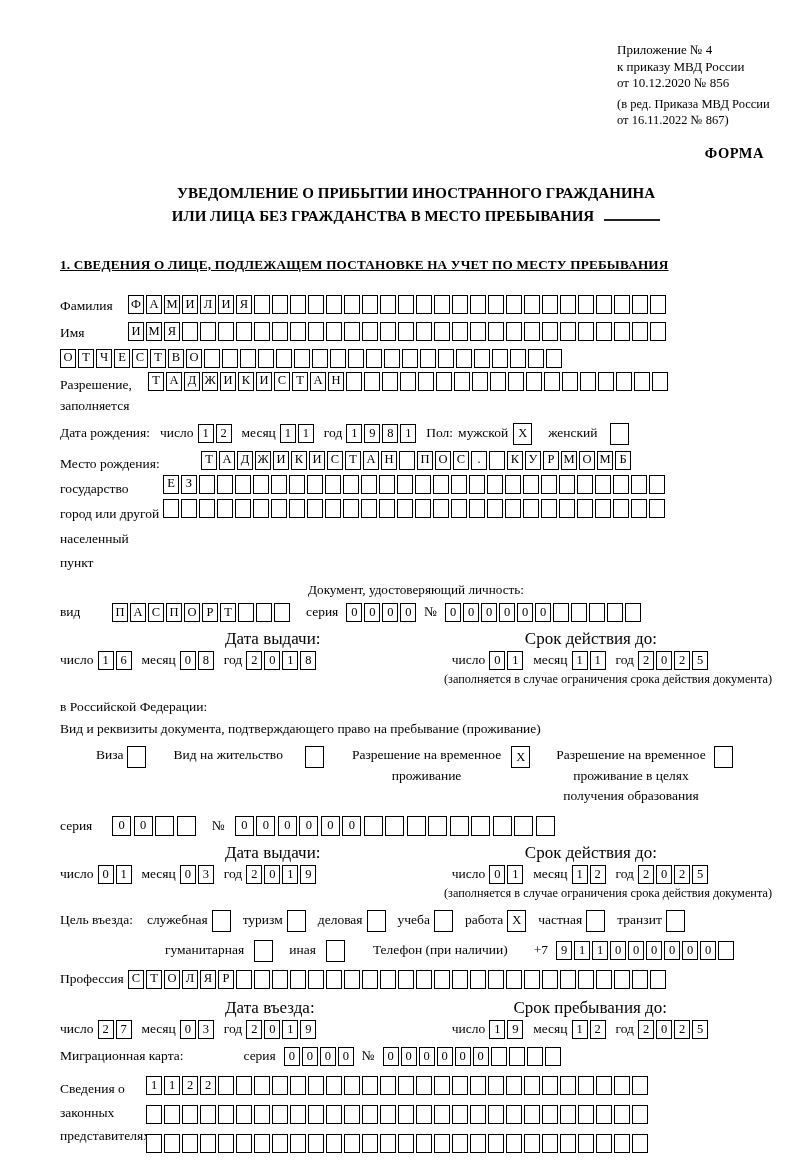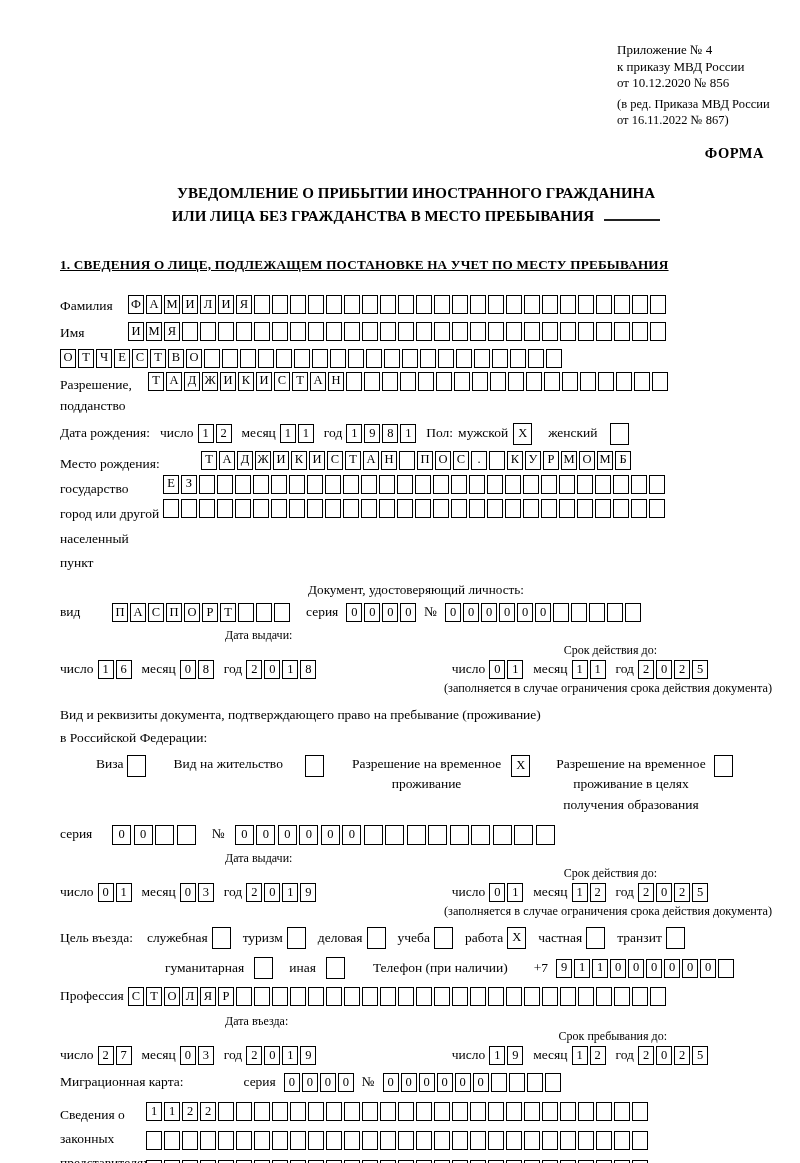--- a/index.html
+++ b/index.html
@@ -29,21 +29,21 @@
     flex:none; width:16px; height:19px; border:1.5px solid #000; margin-right:2px;
     display:flex; align-items:center; justify-content:center;
     font-size:12.5px; background:#fff;
   }
   .w .cell { width:19px; height:20px; margin-right:2.5px; }
   .cb .cell { width:19px; height:22px; }
 
   .dgroup { display:flex; align-items:center; }
   .dgroup .t { margin:0 4px 0 8px; }
   .dgroup .t.first { margin-left:0; }
-  .hrow { display:flex; font-size:12px; margin-top:6px;flex-direction:column; }
+  .hrow { display:flex; font-size:17px; margin-top:6px; }
   .note { text-align:right; font-size:12.3px; margin-top:2px; }
 
   .center-bold { text-align:center; font-weight:normal; font-size:13.2px; margin-top:6px; }
 
   .stack { line-height:1.55; }
   .opt { display:flex; align-items:flex-start;margin-left:36px; }
   .opt .txt { text-align:center; line-height:1.5; }
   .opt .cellrow { margin-left:6px; margin-top:1px; }
 
   .purpose { display:flex; align-items:center; flex-wrap:nowrap; }
@@ -173,21 +173,21 @@
         <span class="cell"></span>
         <span class="cell"></span>
         <span class="cell"></span>
         <span class="cell"></span>
       </span>
   </div>
 
   <div class="frow" style="margin-top:4px">
     <span class="flabel stack" style="width:88px">
       <span>Разрешение,</span><br>
-      <span>подданство</span>
+      <span>заполняется</span>
     </span>
     <span class="cellrow">
         <span class="cell">Т</span>
         <span class="cell">А</span>
         <span class="cell">Д</span>
         <span class="cell">Ж</span>
         <span class="cell">И</span>
         <span class="cell">К</span>
         <span class="cell">И</span>
         <span class="cell">С</span>
@@ -424,22 +424,22 @@
           <span class="cell">2</span>
           <span class="cell">0</span>
           <span class="cell">2</span>
           <span class="cell">5</span>
         </span>
     </span>
   </div>
   <div class="note">(заполняется в случае ограничения срока действия документа)</div>
 
   <div style="margin-top:8px; line-height:1.7">
+    <div>в Российской Федерации:</div>
     <div>Вид и реквизиты документа, подтверждающего право на пребывание (проживание)</div>
-    <div>в Российской Федерации:</div>
   </div>
 
   <div class="frow" style="margin-top:4px">
     <span class="opt">
       <span class="txt">Виза</span>
       <span class="cellrow cb" style="margin-left:3px">
           <span class="cell"></span>
         </span>
     </span>
     <span class="opt" style="margin-left:26px">

